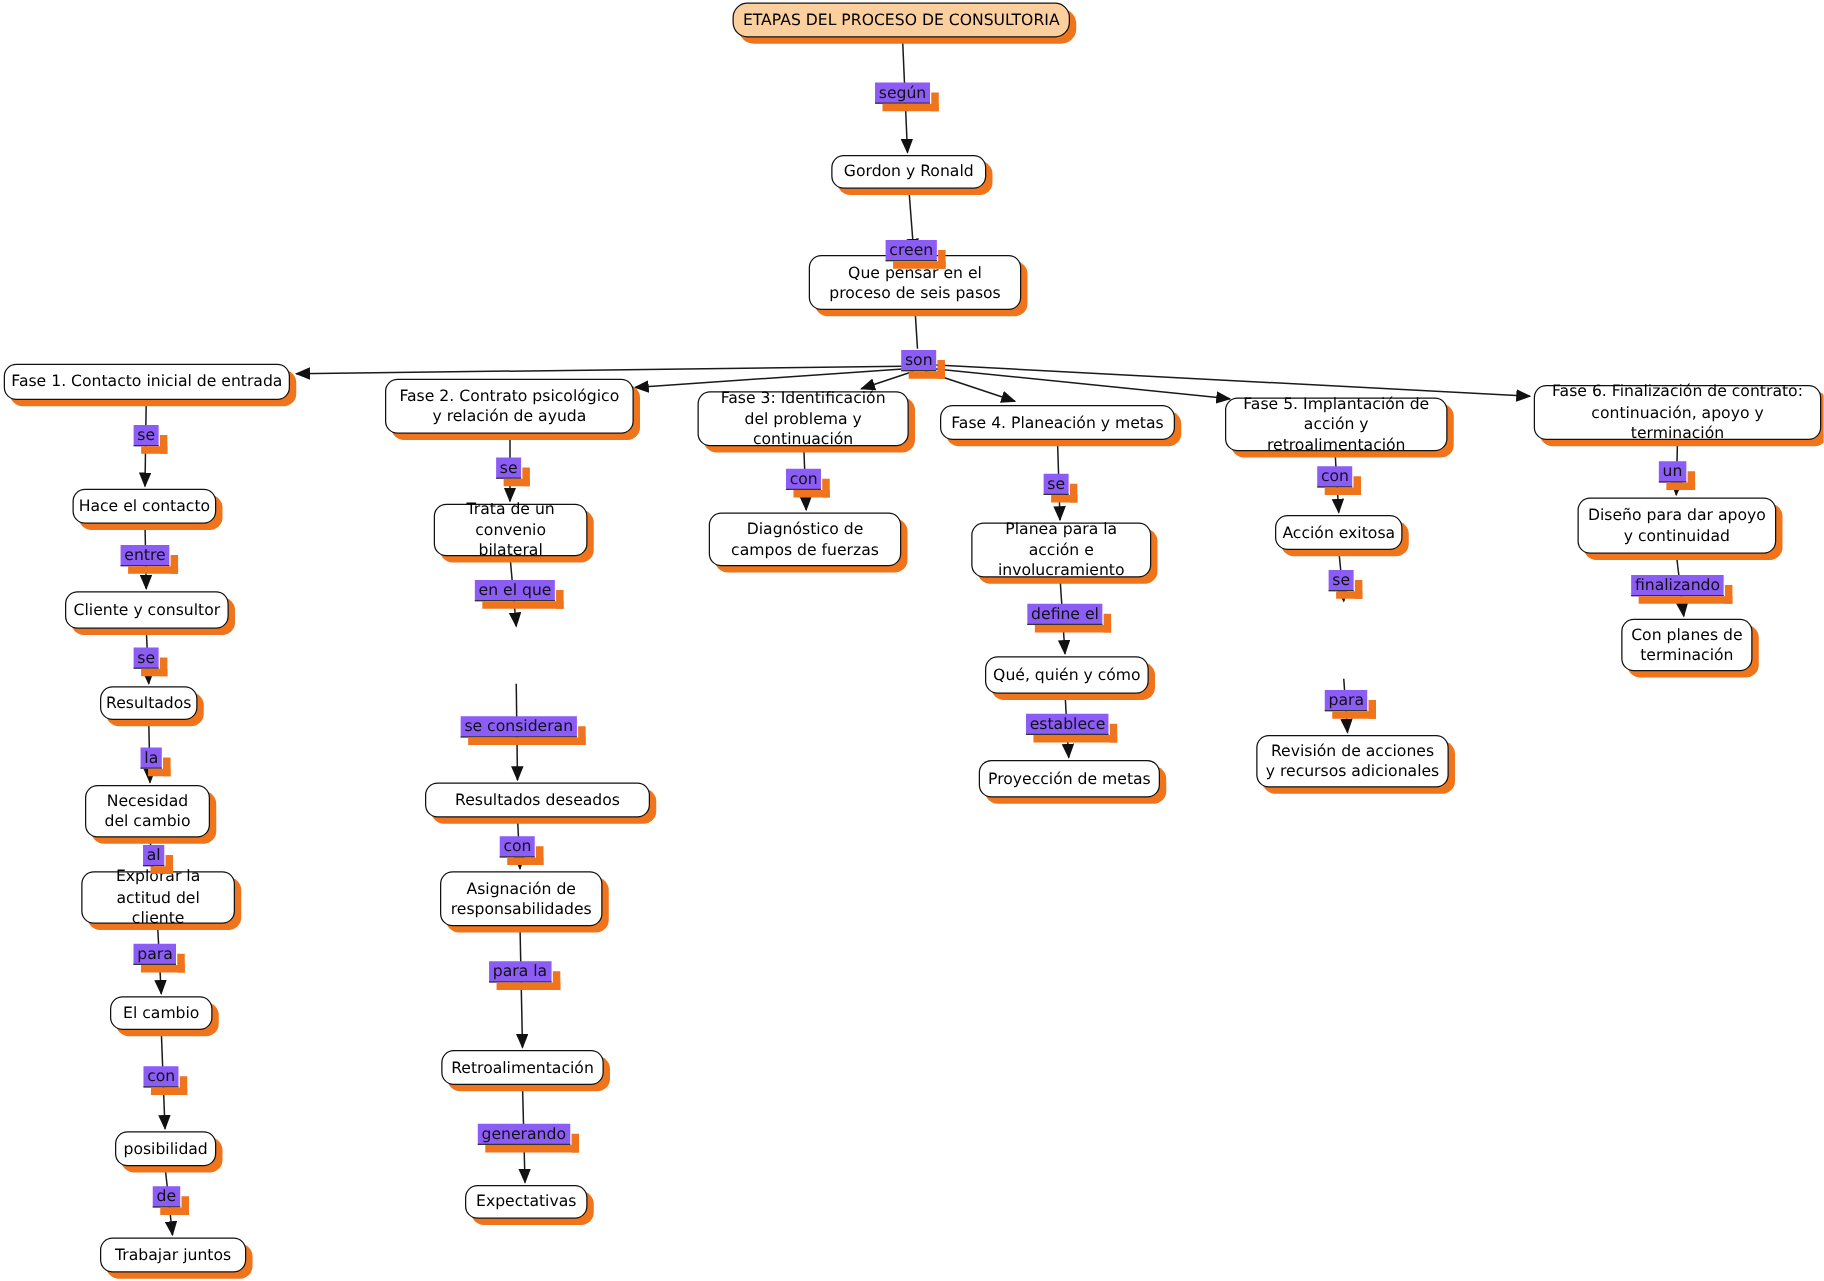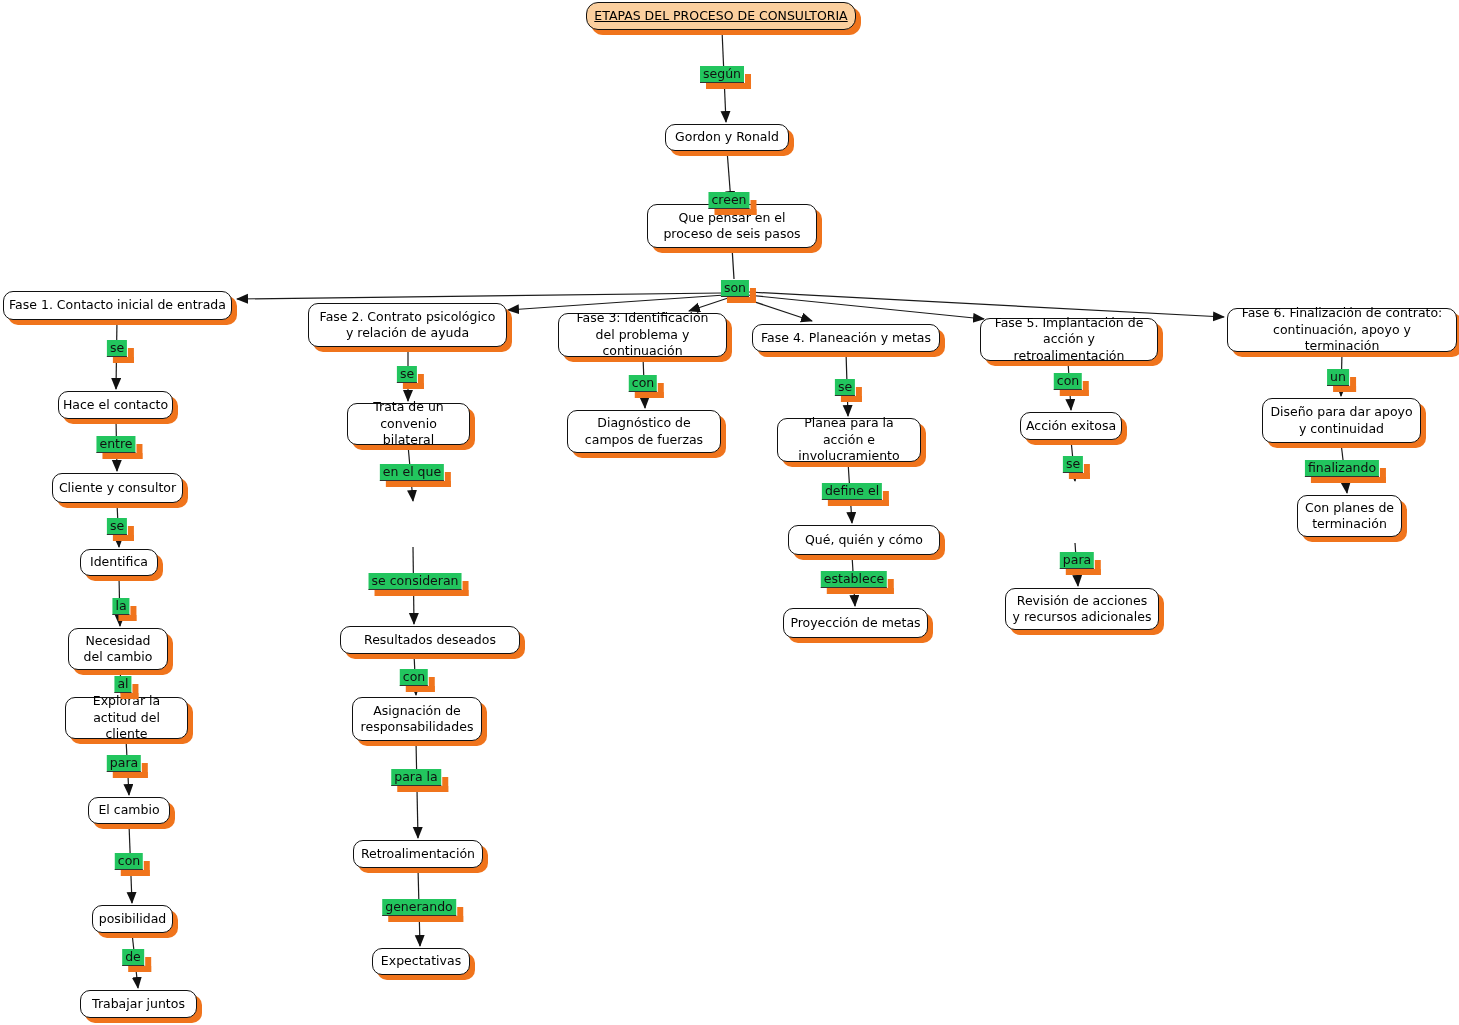--- a/index.html
+++ b/index.html
@@ -14,25 +14,25 @@
   }
   #edges{position:absolute;left:0;top:0;z-index:1;}
   .edge{stroke:var(--line);stroke-width:1.2;}
   .node{
     position:absolute;display:flex;align-items:center;justify-content:center;
     text-align:center;background:#fff;border:1.4px solid #111;border-radius:10px;
     box-shadow:5px 5px 0 var(--accent);
     font-size:12.5px;line-height:1.32;color:#000;z-index:2;
     padding:2px 6px;box-sizing:border-box;
   }
-  .node--title{background:var(--title-fill);border-radius:12px;white-space:nowrap;text-decoration:underline;}
+  .node--title{background:var(--title-fill);border-radius:12px;white-space:nowrap;}
   .node--nowrap{white-space:nowrap;}
   .llabel{
     position:absolute;transform:translateX(-50%);
-    background:#22c55e;padding:0 3px 1px 3px;
+    background:#8b5cf6;padding:0 3px 1px 3px;
     border-bottom:1.5px solid #333;
     font-size:12.5px;color:#111;white-space:nowrap;z-index:3;
   }
   .llabel::after{
     content:"";position:absolute;left:6px;right:-7px;bottom:-7px;height:6px;
     background:var(--accent);
   }
   .llabel::before{
     content:"";position:absolute;right:-7px;bottom:-7px;width:6px;height:15px;
     background:var(--accent);
@@ -97,21 +97,21 @@
   <div class="llabel" style="left:729px;top:172px;margin-top:20px;">creen</div>
   <div class="node" style="left:647px;top:204px;width:170px;height:44px;">Que pensar en el proceso de seis pasos</div>
   <div class="llabel" style="left:735px;top:280px;">son</div>
 
   <div class="node node--nowrap" style="left:3px;top:291px;width:229px;height:29px;">Fase 1. Contacto inicial de entrada</div>
   <div class="llabel" style="left:117px;top:340px;">se</div>
   <div class="node node--nowrap" style="left:58px;top:391px;width:115px;height:28px;">Hace el contacto</div>
   <div class="llabel" style="left:116px;top:436px;">entre</div>
   <div class="node node--nowrap" style="left:52px;top:473px;width:131px;height:30px;">Cliente y consultor</div>
   <div class="llabel" style="left:117px;top:518px;">se</div>
-  <div class="node node--nowrap" style="left:80px;top:549px;width:78px;height:27px;">Identifica</div>
+  <div class="node node--nowrap" style="left:80px;top:549px;width:78px;height:27px;">Resultados</div>
   <div class="llabel" style="left:121px;top:598px;">la</div>
   <div class="node" style="left:68px;top:628px;width:100px;height:42px;">Necesidad del cambio</div>
   <div class="llabel" style="left:123px;top:676px;">al</div>
   <div class="node" style="left:65px;top:697px;width:123px;height:42px;">Explorar la actitud del cliente</div>
   <div class="llabel" style="left:124px;top:755px;">para</div>
   <div class="node node--nowrap" style="left:88px;top:797px;width:82px;height:27px;">El cambio</div>
   <div class="llabel" style="left:129px;top:853px;">con</div>
   <div class="node node--nowrap" style="left:92px;top:905px;width:81px;height:28px;">posibilidad</div>
   <div class="llabel" style="left:133px;top:949px;">de</div>
   <div class="node node--nowrap" style="left:80px;top:990px;width:117px;height:28px;">Trabajar juntos</div>
@@ -130,21 +130,21 @@
   <div class="node node--nowrap" style="left:372px;top:948px;width:98px;height:27px;">Expectativas</div>
 
   <div class="node" style="left:558px;top:313px;width:169px;height:44px;">Fase 3: Identificación del problema y continuación</div>
   <div class="llabel" style="left:643px;top:375px;">con</div>
   <div class="node" style="left:567px;top:410px;width:154px;height:43px;">Diagnóstico de campos de fuerzas</div>
 
   <div class="node node--nowrap" style="left:752px;top:324px;width:188px;height:28px;">Fase 4. Planeación y metas</div>
   <div class="llabel" style="left:845px;top:379px;">se</div>
   <div class="node" style="left:777px;top:418px;width:144px;height:44px;">Planea para la acción e involucramiento</div>
   <div class="llabel" style="left:852px;top:483px;">define el</div>
-  <div class="node node--nowrap" style="left:788px;top:525px;width:152px;height:30px;">Qué, quién y cómo</div>
+  <div class="node node--nowrap" style="left:788px;top:525px;width:131px;height:30px;">Qué, quién y cómo</div>
   <div class="llabel" style="left:854px;top:571px;">establece</div>
   <div class="node node--nowrap" style="left:783px;top:608px;width:145px;height:30px;">Proyección de metas</div>
 
   <div class="node" style="left:980px;top:318px;width:178px;height:43px;">Fase 5. Implantación de acción y retroalimentación</div>
   <div class="llabel" style="left:1068px;top:373px;">con</div>
   <div class="node node--nowrap" style="left:1020px;top:412px;width:102px;height:28px;">Acción exitosa</div>
   <div class="llabel" style="left:1073px;top:456px;">se</div>
   <div class="llabel" style="left:1077px;top:552px;">para</div>
   <div class="node" style="left:1005px;top:588px;width:154px;height:42px;">Revisión de acciones y recursos adicionales</div>
 

